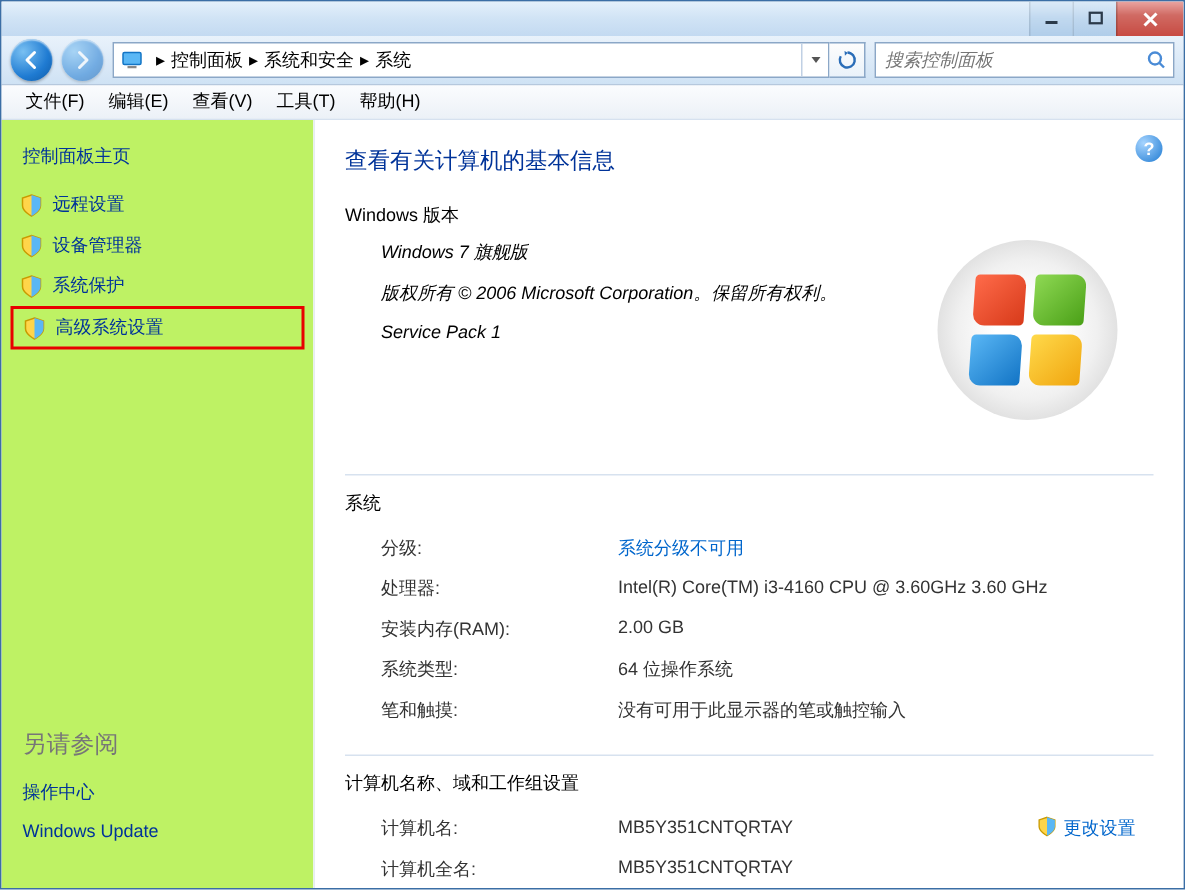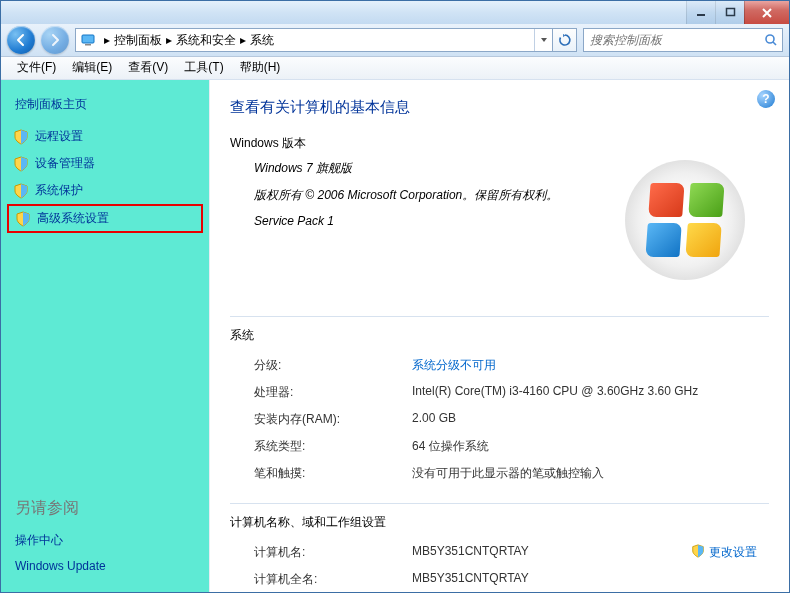--- a/index.html
+++ b/index.html
@@ -24,21 +24,21 @@
 .search-box { width: 200px; height: 24px; background: #fff; border: 1px solid #8ba7c7; display: flex; align-items: center; }
 .search-box input { flex: 1; border: none; outline: none; font-size: 12px; padding: 0 6px; color: #888; font-style: italic; background: transparent; }
 .search-btn { width: 22px; display: flex; align-items: center; justify-content: center; cursor: pointer; }
 
 
 .menubar { height: 23px; background: linear-gradient(to bottom, #fbfcfe, #ecf1f7); border-bottom: 1px solid #d6e1ef; display: flex; align-items: flex-start; padding: 0 8px; font-size: 12px; }
 .menubar .menu-item { padding: 2px 8px; cursor: pointer; }
 
 
 .main { display: flex; height: calc(593px - 23px - 33px - 23px - 2px); }
-.sidebar { width: 208px; background: #5eead4; padding: 12px 0 0 0; display: flex; flex-direction: column; }
+.sidebar { width: 208px; background: #bef264; padding: 12px 0 12px 0; display: flex; flex-direction: column; }
 .sidebar-top { flex: 1; }
 .sidebar h3 { font-size: 12px; font-weight: normal; color: #003399; padding: 4px 14px 10px; cursor: pointer; }
 .sidebar-link { display: flex; align-items: center; gap: 6px; padding: 5px 12px; font-size: 12px; color: #003399; cursor: pointer; }
 .sidebar-link .shield { width: 16px; height: 16px; flex-shrink: 0; }
 .sidebar-link.hl { border: 2px solid #e80000; margin: 0 6px; padding: 4px 6px; }
 .sidebar-bottom { padding: 0 14px 14px; }
 .sidebar-bottom h4 { font-size: 16px; font-weight: normal; color: #777; margin-bottom: 8px; }
 .sidebar-bottom .sb-link { font-size: 12px; color: #003399; padding: 5px 0; cursor: pointer; }
 
 .content { flex: 1; background: #fff; padding: 18px 20px 0 20px; overflow: hidden; position: relative; border-left: 1px solid #e6ecf3; }

